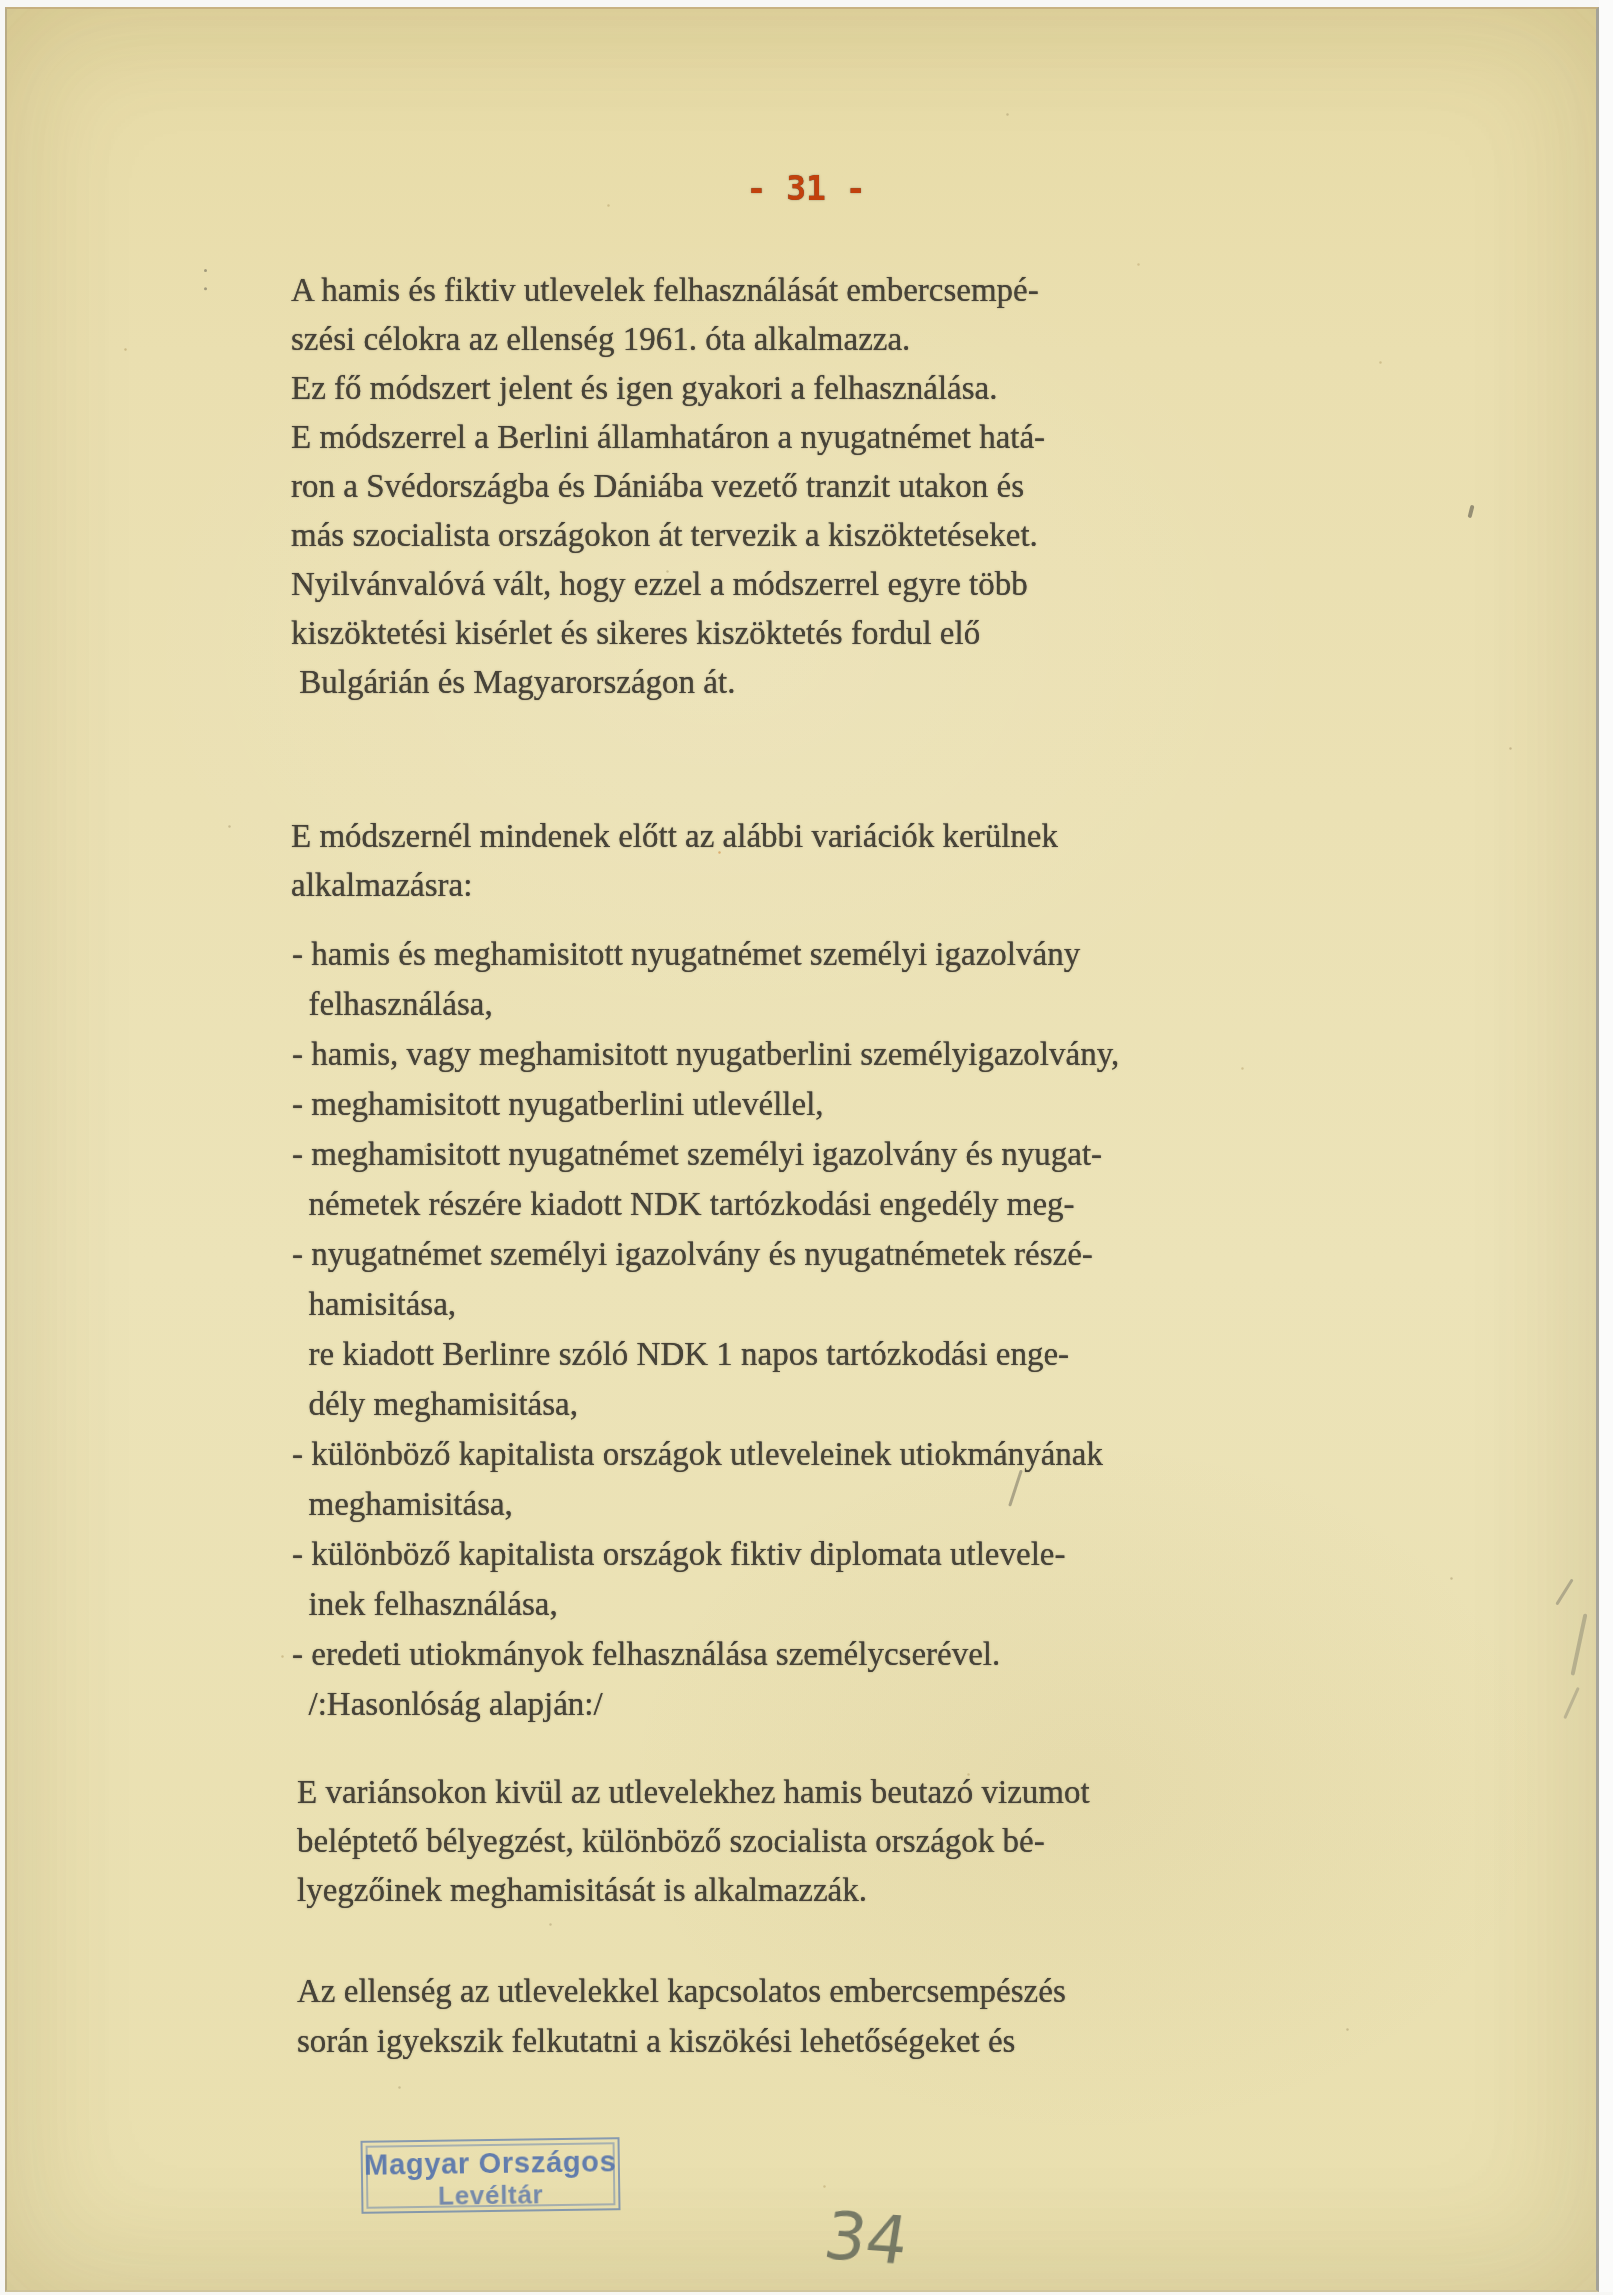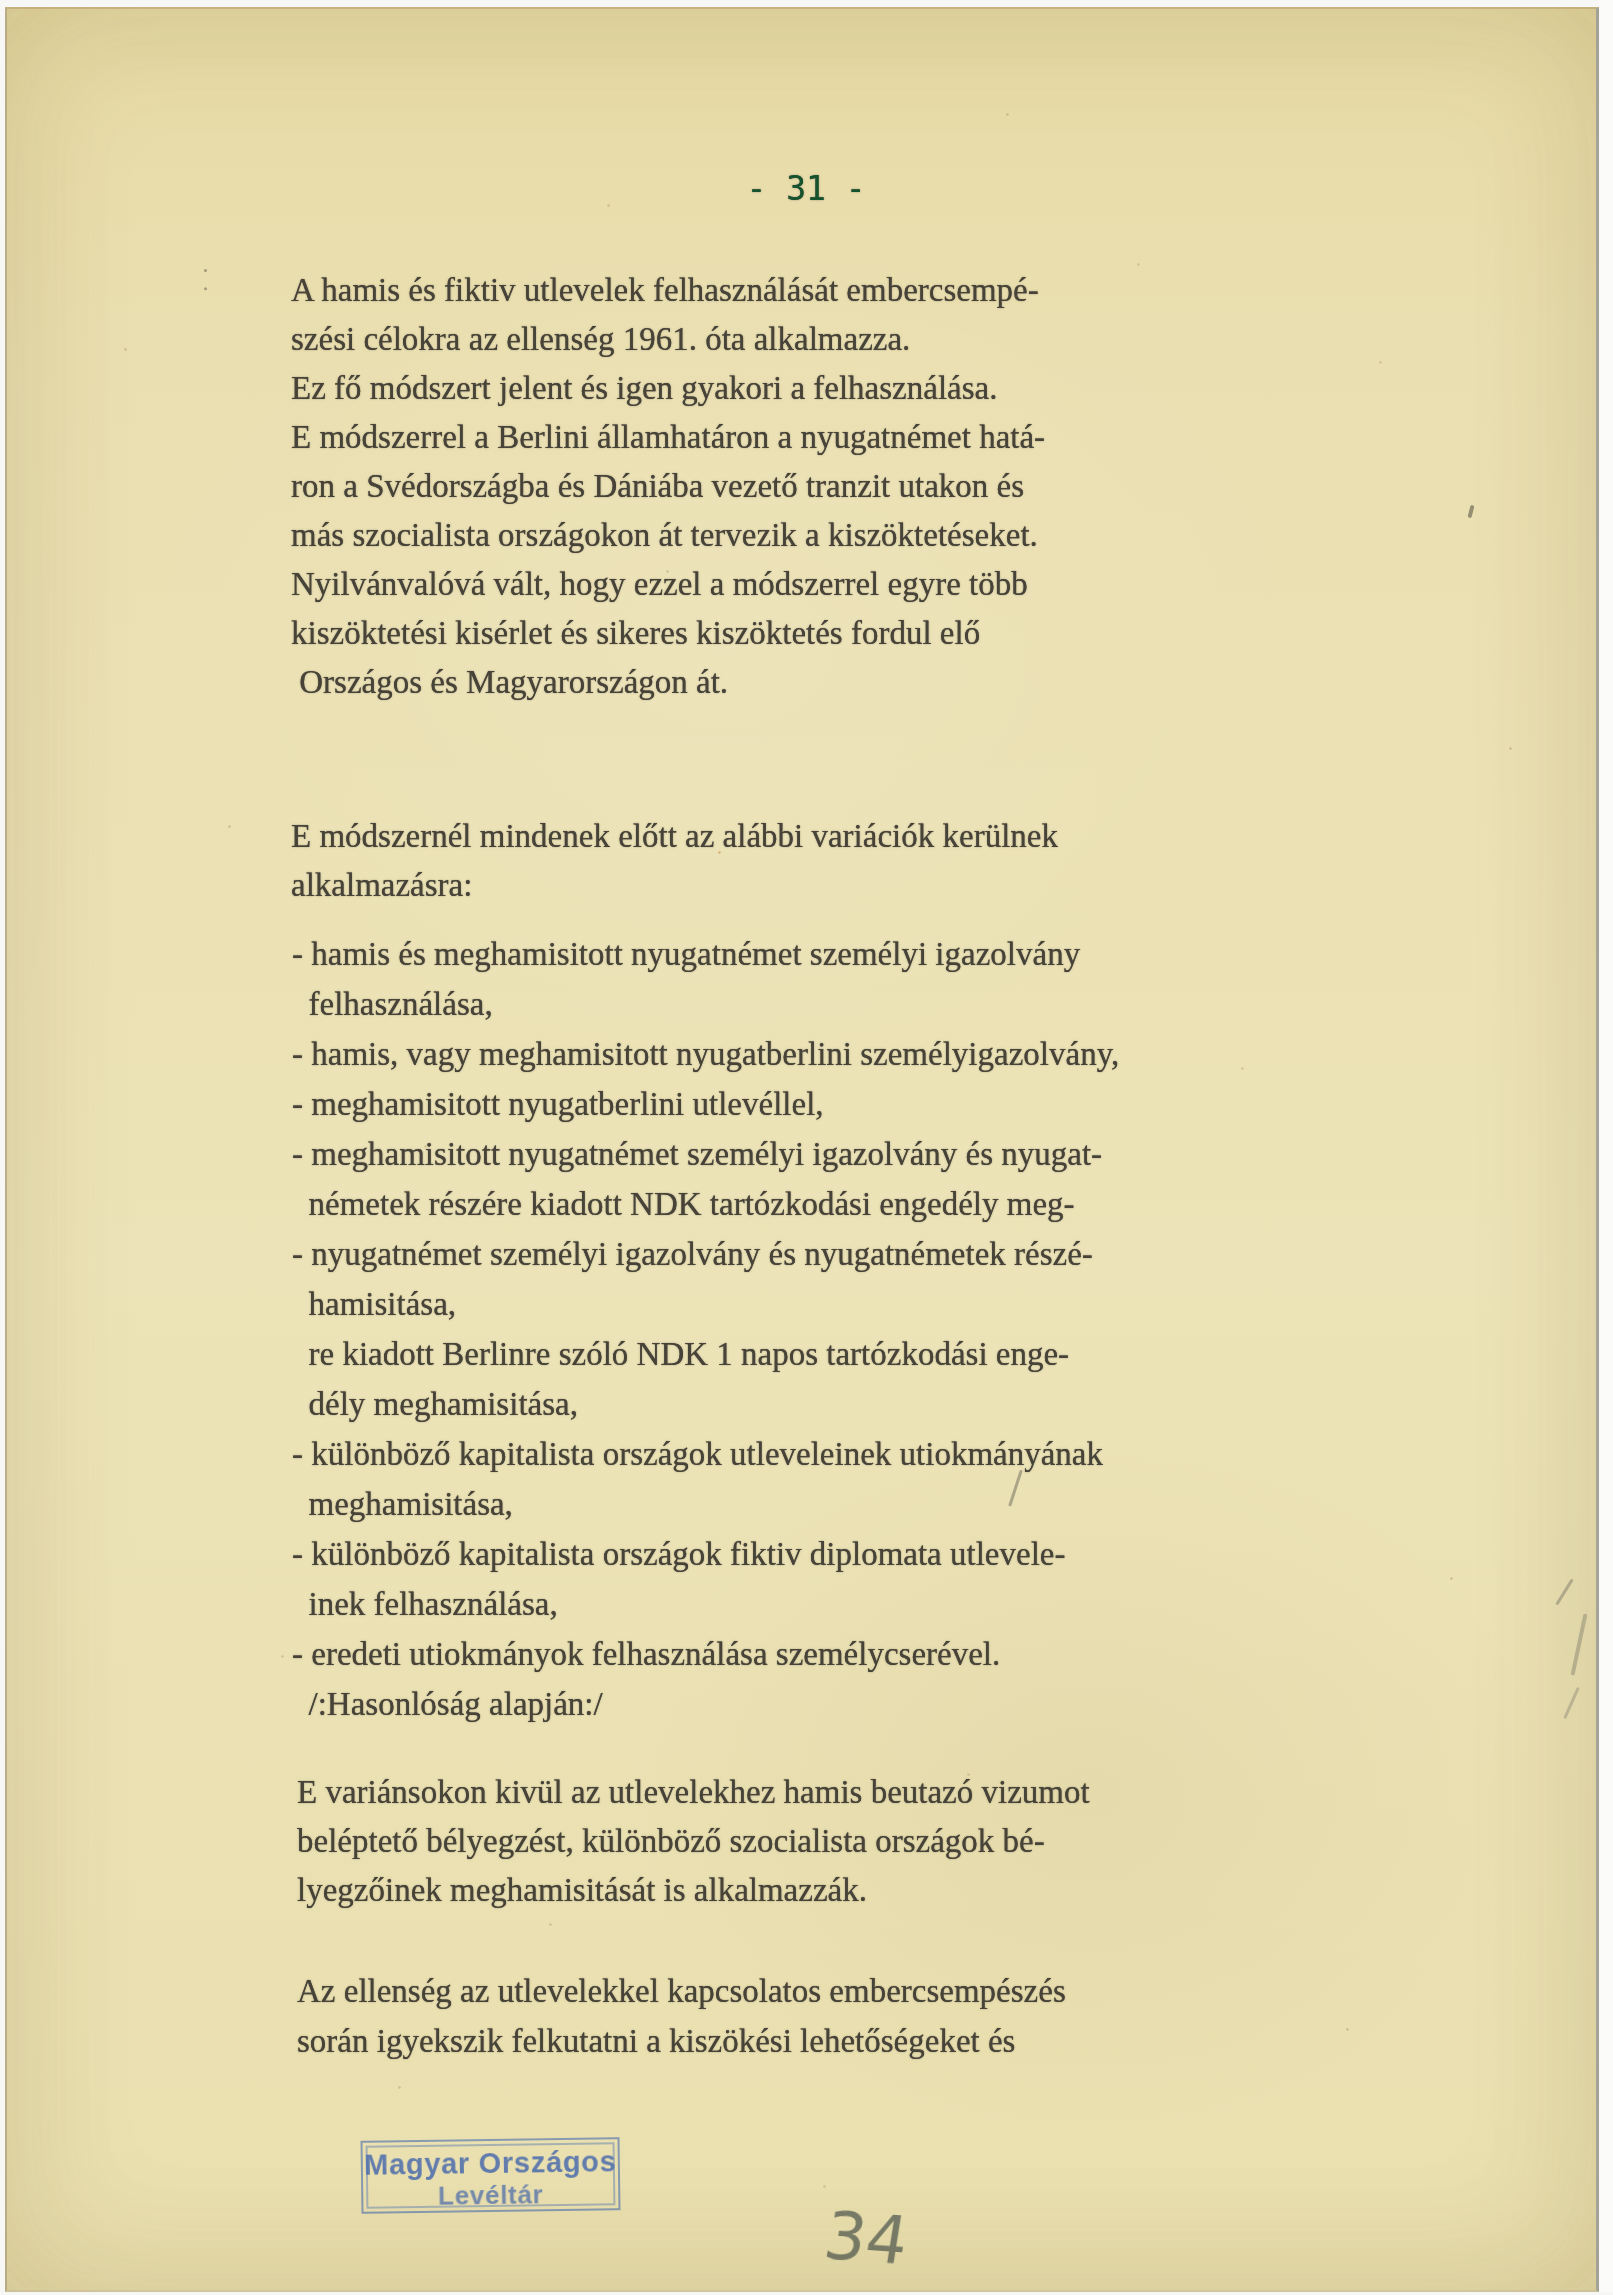--- a/index.html
+++ b/index.html
@@ -64,21 +64,21 @@
   }
   .block{position:absolute;font-family:Liberation Serif, serif;}
   .tline{
     white-space:pre;
     font-size:33px;
     color:#474338;
     text-shadow:0 0 0.7px rgba(64,60,52,.85), 0 0 2.6px rgba(64,60,52,.22);
   }
   #page-number{
     position:absolute;left:806px;top:169px;transform:translateX(-50%);
-    font-size:33px;font-weight:400;color:#14532d;white-space:pre;
+    font-size:33px;font-weight:700;color:#c2410c;white-space:pre;
     text-shadow:0 0 0.7px rgba(64,60,52,.9), 0 0 2.6px rgba(64,60,52,.25);
   }
 
   
   #stamp{
     position:absolute;left:361px;top:2139px;width:259px;height:73px;
     border:2.6px solid rgba(74,111,176,.62);
     transform:rotate(-0.8deg);
     box-sizing:border-box;
     filter:blur(0.3px);
@@ -144,21 +144,21 @@
 
 <div class="block" style="left: 291px; top: 266px; line-height: 49px;">
       <div class="tline">A hamis és fiktiv utlevelek felhasználását embercsempé-</div>
       <div class="tline">szési célokra az ellenség 1961. óta alkalmazza.</div>
       <div class="tline">Ez fő módszert jelent és igen gyakori a felhasználása.</div>
       <div class="tline">E módszerrel a Berlini államhatáron a nyugatnémet hatá-</div>
       <div class="tline">ron a Svédországba és Dániába vezető tranzit utakon és</div>
       <div class="tline">más szocialista országokon át tervezik a kiszöktetéseket.</div>
       <div class="tline">Nyilvánvalóvá vált, hogy ezzel a módszerrel egyre több</div>
       <div class="tline">kiszöktetési kisérlet és sikeres kiszöktetés fordul elő</div>
-      <div class="tline"> Országos és Magyarországon át.</div>
+      <div class="tline"> Bulgárián és Magyarországon át.</div>
     </div>
     <div class="block" style="left: 291px; top: 812px; line-height: 49px;">
       <div class="tline">E módszernél mindenek előtt az alábbi variációk kerülnek</div>
       <div class="tline">alkalmazásra:</div>
     </div>
     <div class="block" style="left: 292px; top: 929px; line-height: 50px;">
       <div class="tline">- hamis és meghamisitott nyugatnémet személyi igazolvány</div>
       <div class="tline">  felhasználása,</div>
       <div class="tline">- hamis, vagy meghamisitott nyugatberlini személyigazolvány,</div>
       <div class="tline">- meghamisitott nyugatberlini utlevéllel,</div>

